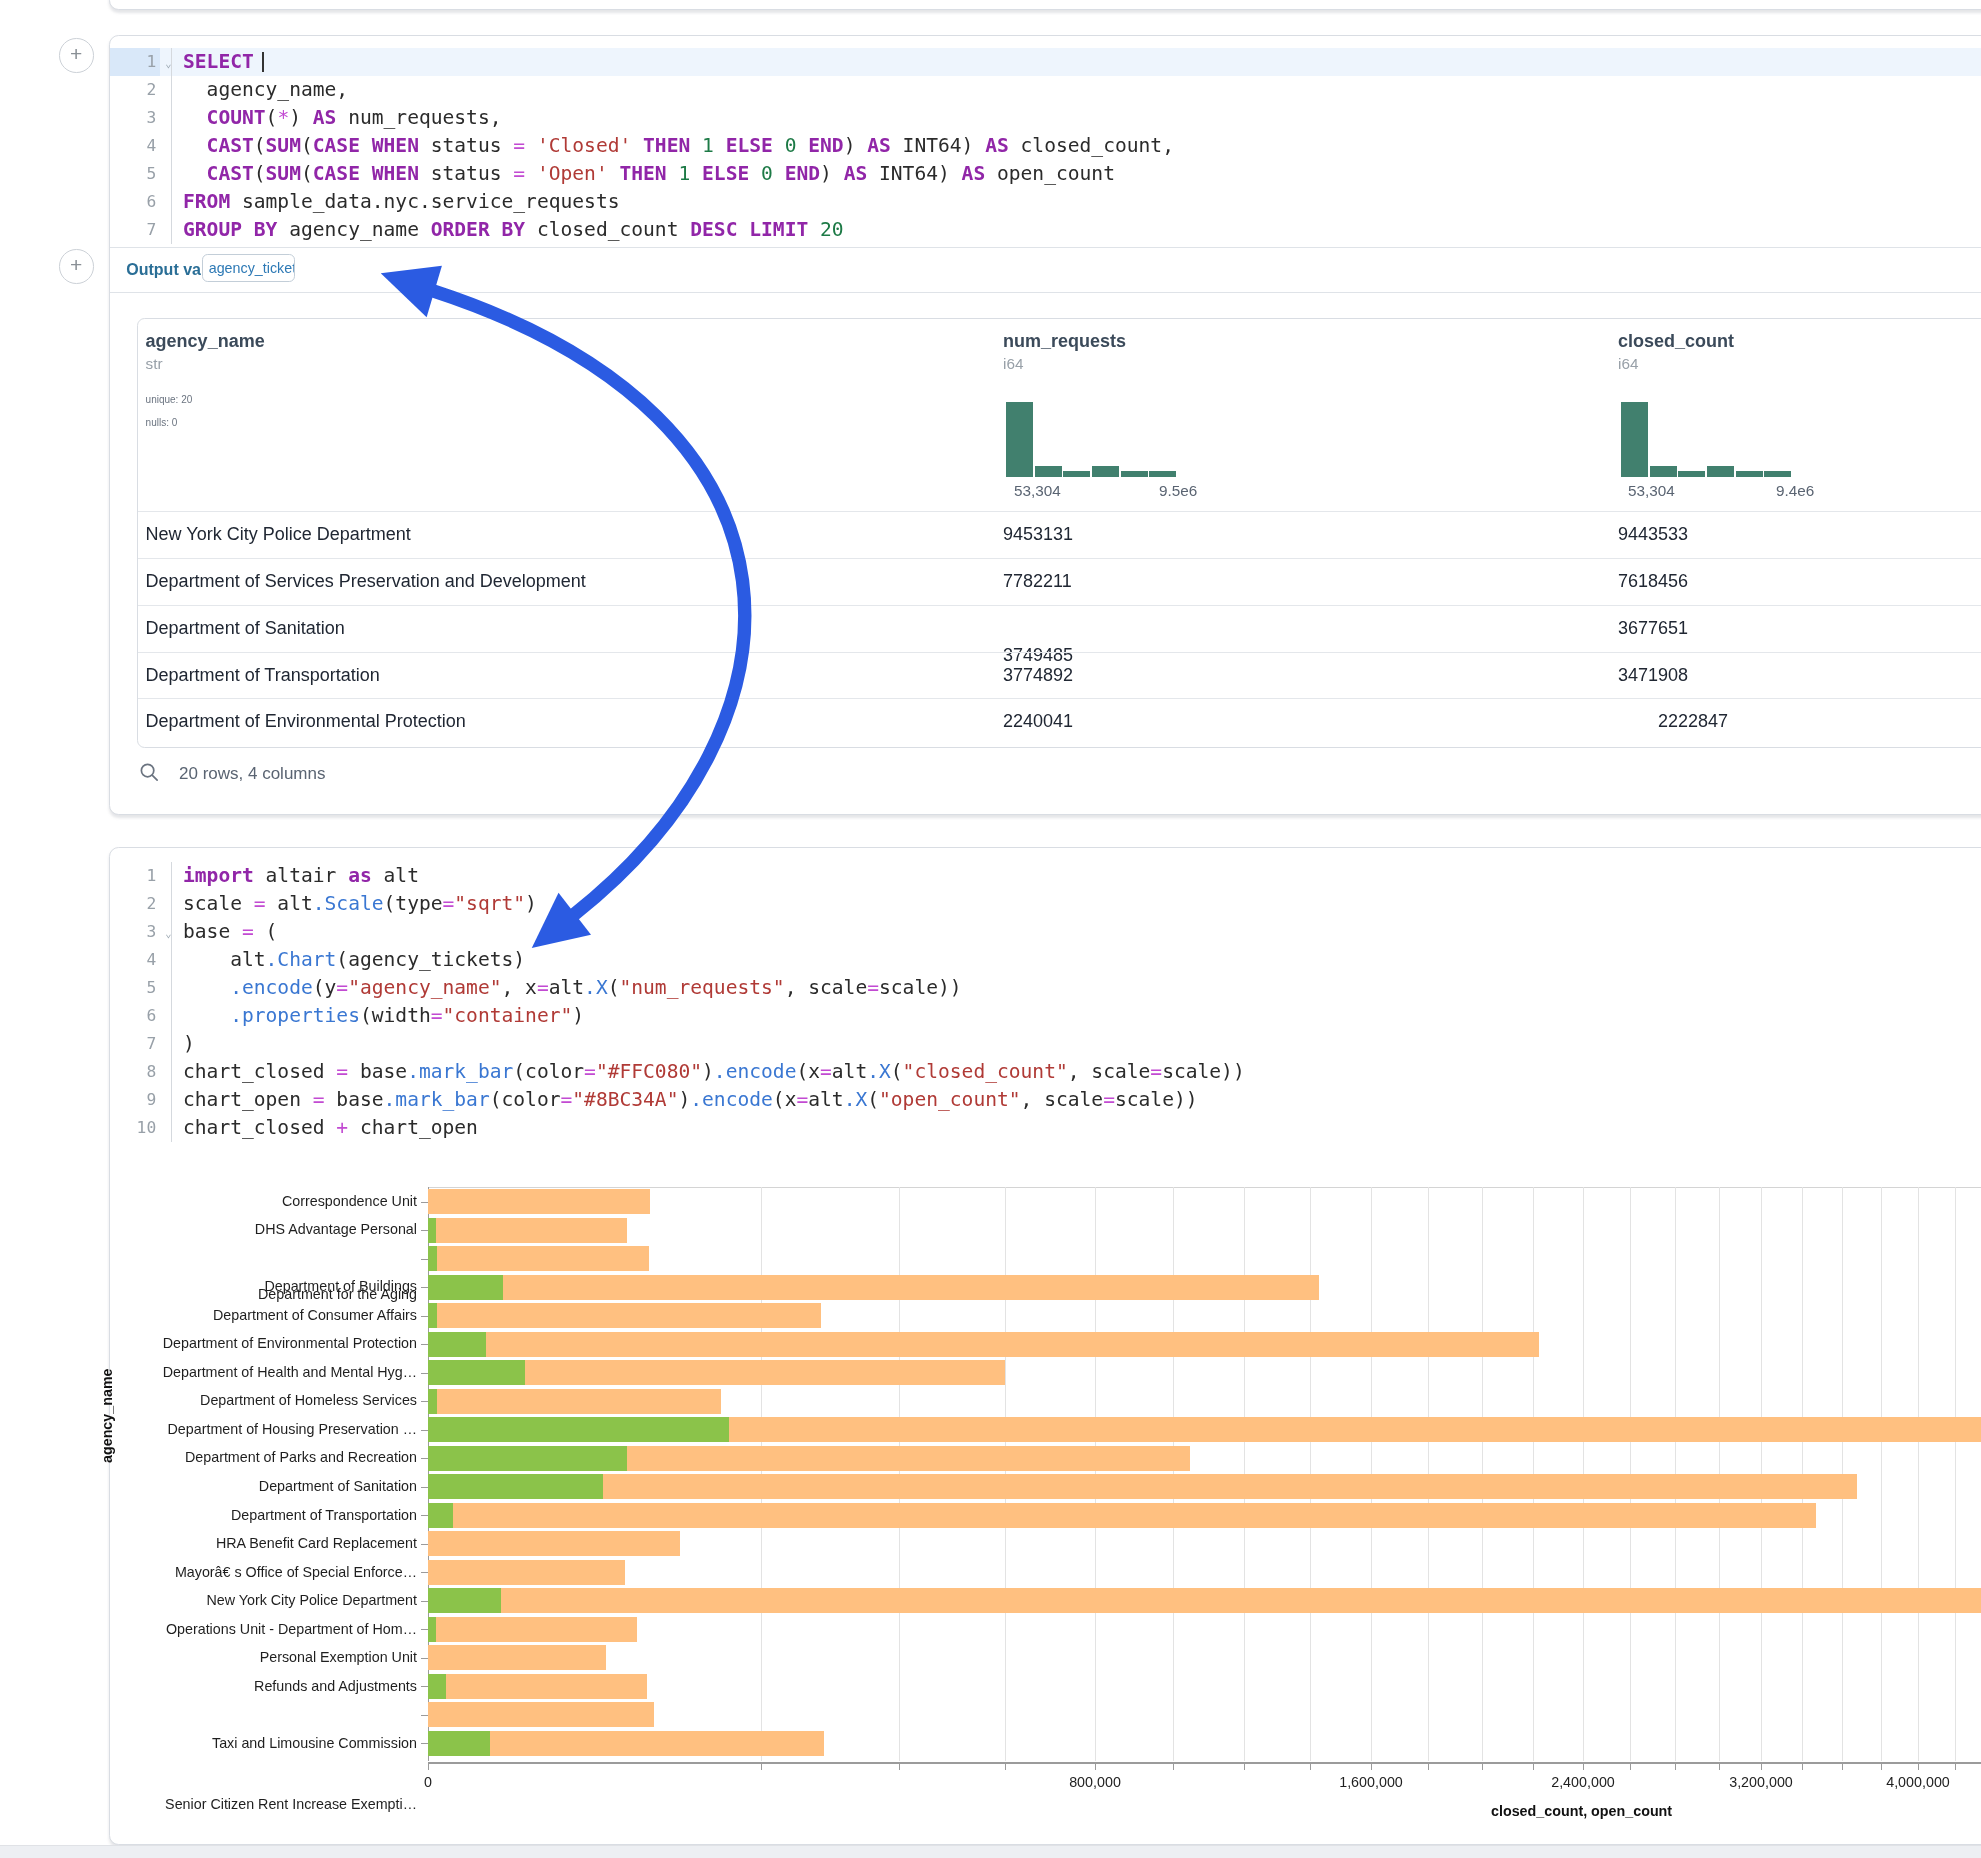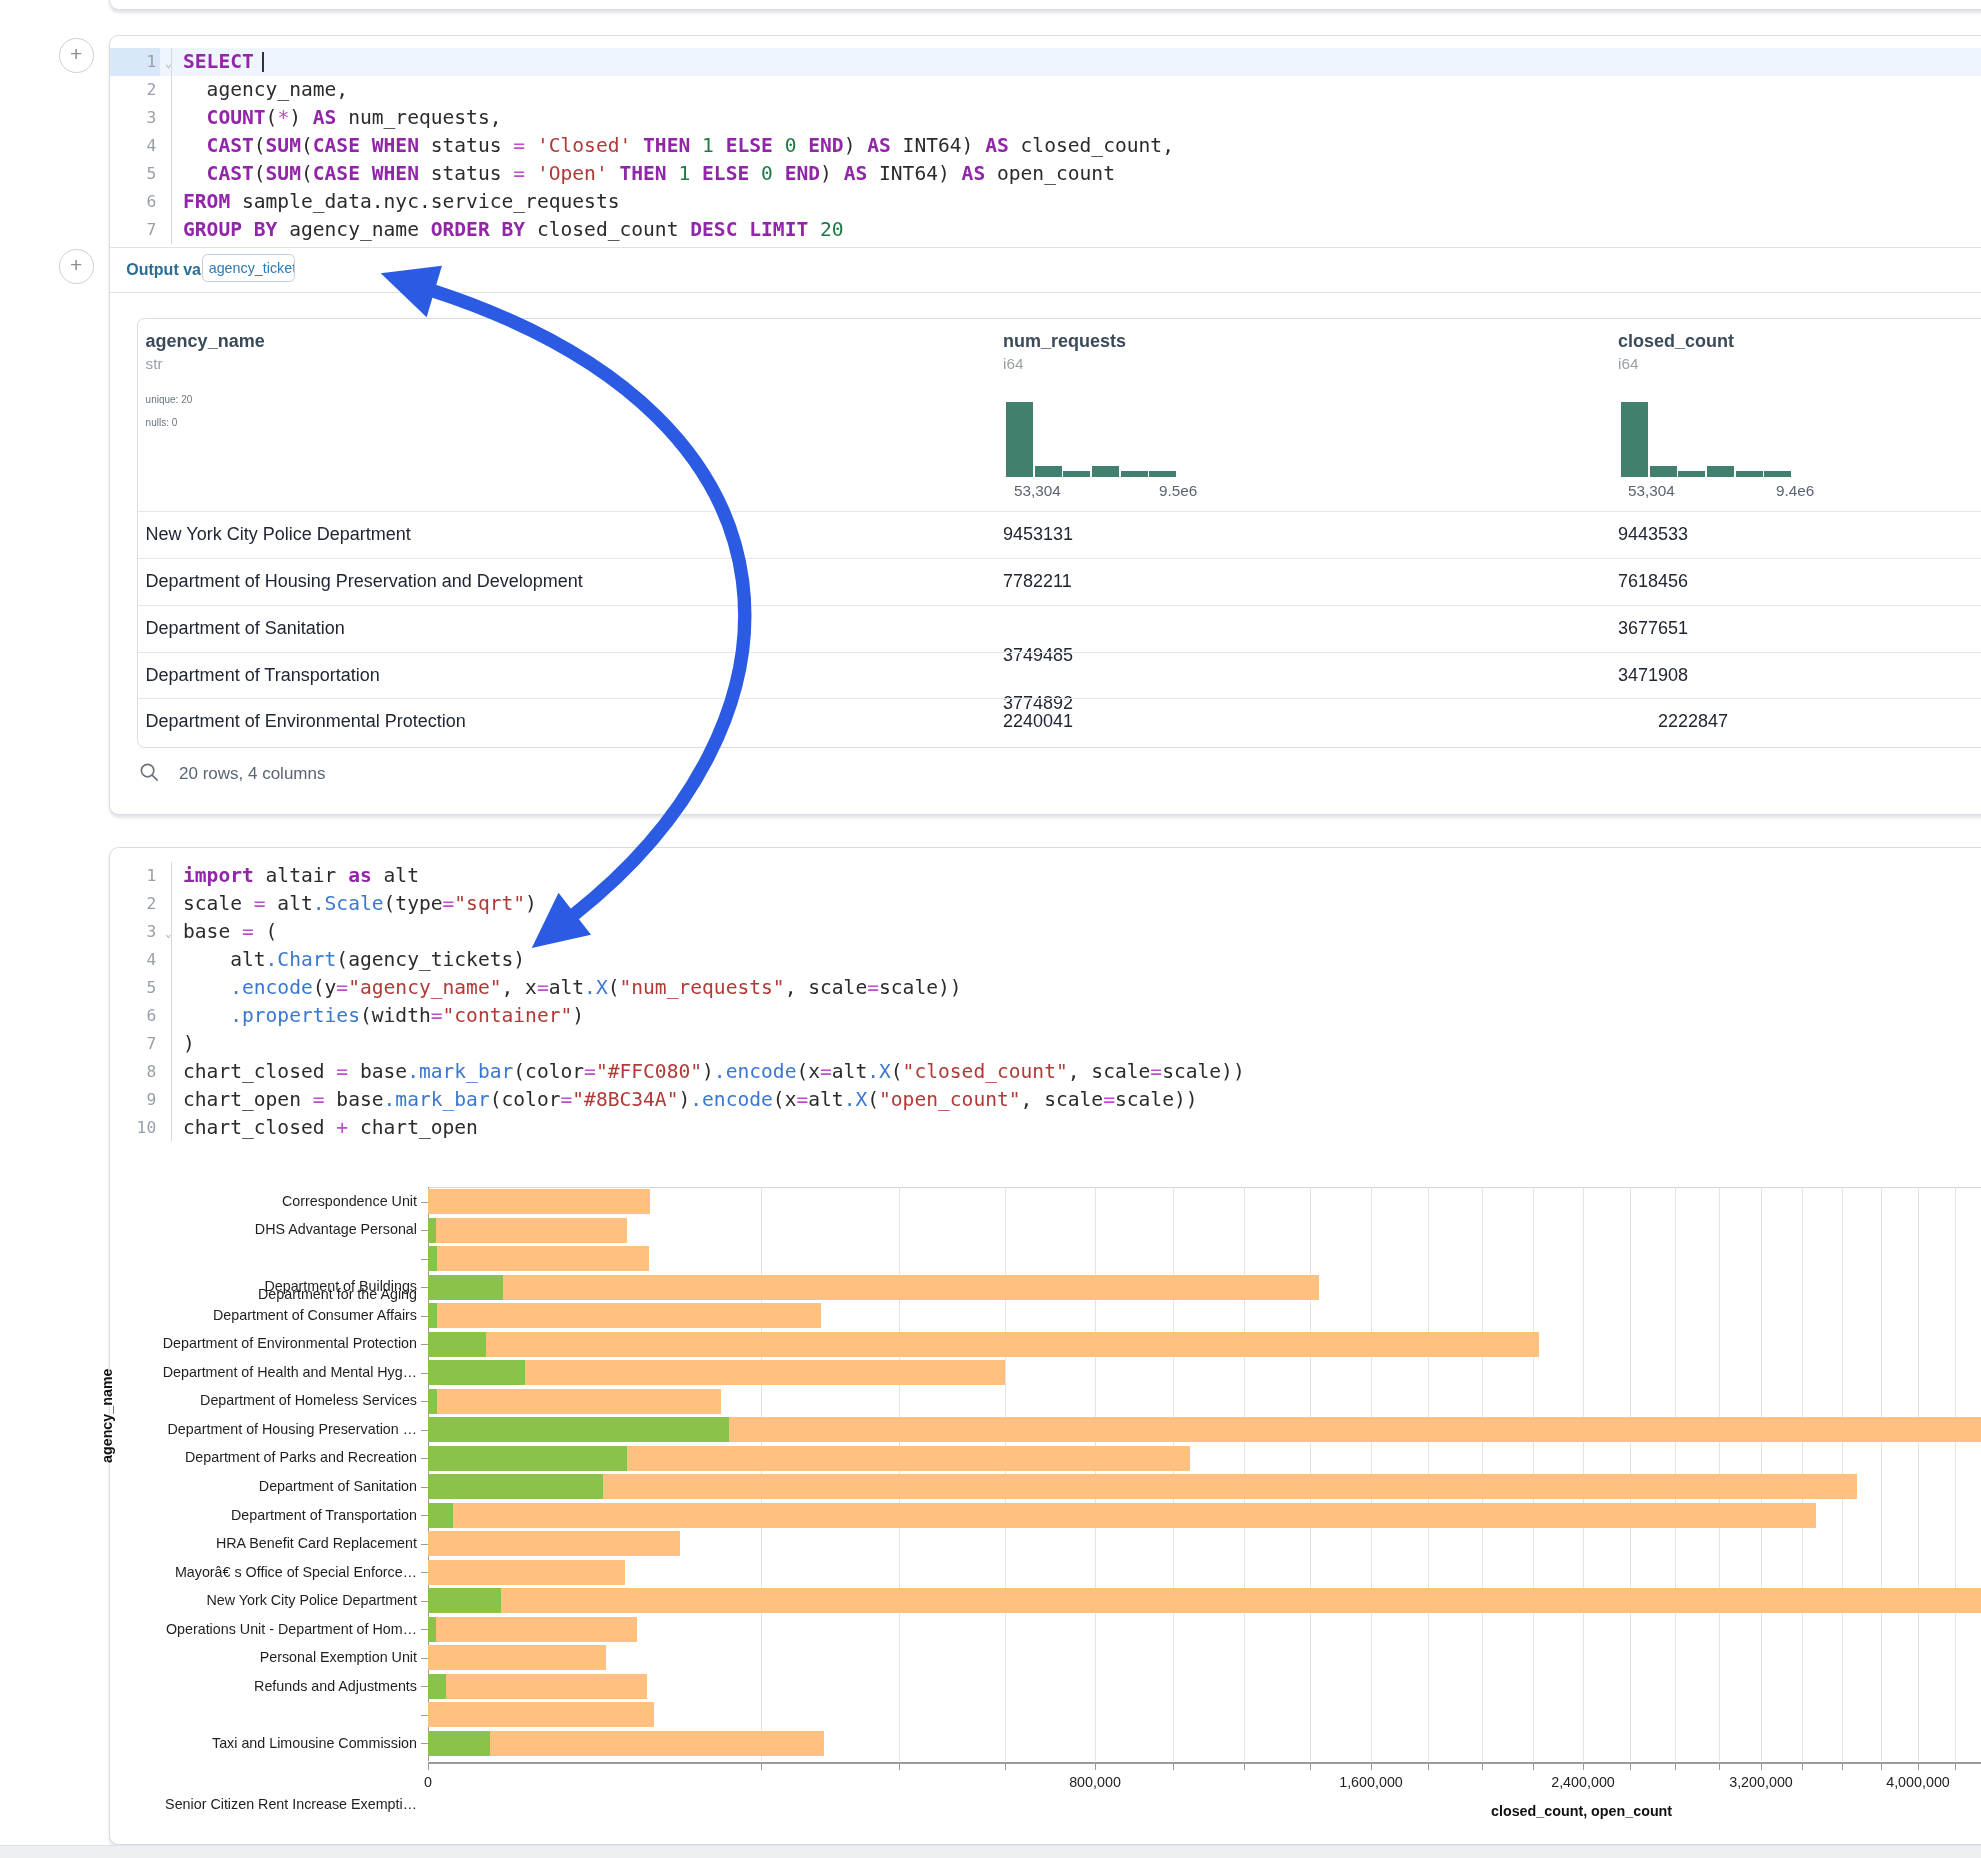--- a/index.html
+++ b/index.html
@@ -115,32 +115,32 @@
     <div class="histlab" style="left:1490px;top:163px;">53,304</div>
     <div class="histlab" style="left:1638px;top:163px;">9.4e6</div>
 
     <div id="table-rows" style="position:absolute;left:0;right:0;top:192px;">
         <div class="trow" style="top: 0px;">
           <div class="c" style="left: 7.6px;">New York City Police Department</div>
           <div class="c" style="left: 865px;">9453131</div>
           <div class="c" style="left: 1480px;">9443533</div>
         </div>
         <div class="trow" style="top: 47px;">
-          <div class="c" style="left: 7.6px;">Department of Housing Preservation and Development</div>
+          <div class="c" style="left: 7.6px;">Department of Services Preservation and Development</div>
           <div class="c" style="left: 865px;">7782211</div>
           <div class="c" style="left: 1480px;">7618456</div>
         </div>
         <div class="trow" style="top: 94px;">
           <div class="c" style="left: 7.6px;">Department of Sanitation</div>
           <div class="c" style="left: 865px; margin-top: 27px;">3749485</div>
           <div class="c" style="left: 1480px;">3677651</div>
         </div>
         <div class="trow" style="top: 141px;">
           <div class="c" style="left: 7.6px;">Department of Transportation</div>
-          <div class="c" style="left: 865px; margin-top: 28px;">3774892</div>
+          <div class="c" style="left: 865px;">3774892</div>
           <div class="c" style="left: 1480px;">3471908</div>
         </div>
         <div class="trow" style="top: 187px;">
           <div class="c" style="left: 7.6px;">Department of Environmental Protection</div>
           <div class="c" style="left: 865px;">2240041</div>
           <div class="c" style="left: 1520px;">2222847</div>
         </div>
       </div>
   </div>
 

